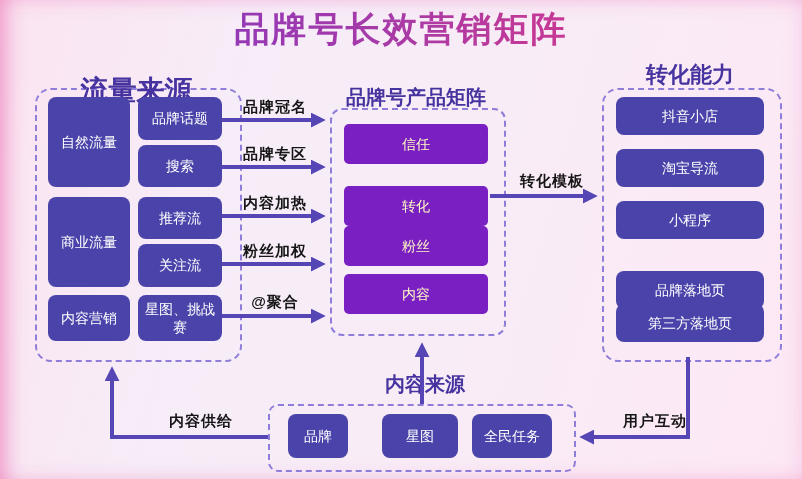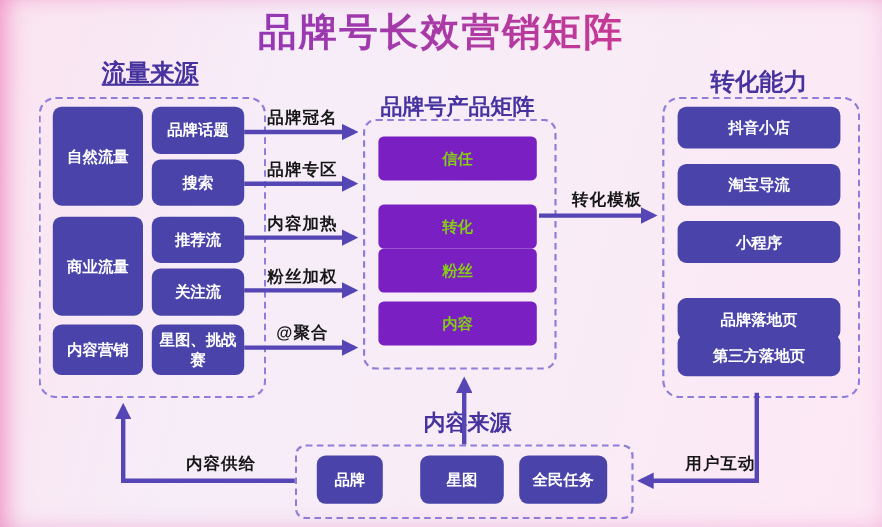--- a/index.html
+++ b/index.html
@@ -26,39 +26,39 @@
     }
   }
   .group-header{
     position:absolute;text-align:center;font-weight:800;color:#46339f;z-index:2;
   }
   .dashed{
     position:absolute;border:2px dashed #8f7ed9;border-radius:16px;z-index:1;
   }
   .box{
     position:absolute;display:flex;align-items:center;justify-content:center;
-    text-align:center;font-weight:700;font-size:14px;line-height:1.3;
+    text-align:center;font-weight:400;font-size:14px;line-height:1.3;
     color:#ffffff;background:#4a44aa;border-radius:8px;z-index:2;
     padding:2px;box-sizing:border-box;
   }
-  .box.purple{background:#7a1fc2;color:#84cc16;border-radius:5px;}
+  .box.purple{background:#7a1fc2;color:#fef9c3;border-radius:5px;}
   .arrow-label{
     position:absolute;font-weight:800;color:#161616;font-size:15px;
     text-align:center;z-index:4;letter-spacing:1px;
   }
   svg.arrows{position:absolute;left:0;top:0;z-index:3;pointer-events:none;}
 </style>
 </head>
 <body>
 
 <div class="canvas">
 
   <div class="main-title">品牌号长效营销矩阵</div>
 
-  <div class="group-header" style="left:35px;top:52px;width:203px;font-size:22px;text-decoration:underline;">流量来源</div>
+  <div class="group-header" style="left:35px;top:72px;width:203px;font-size:28px;">流量来源</div>
   <div class="dashed" style="left:35px;top:88px;width:203px;height:270px;"></div>
 
   <div class="box" style="left:48px;top:97px;width:82px;height:90px;">自然流量</div>
   <div class="box" style="left:48px;top:197px;width:82px;height:90px;">商业流量</div>
   <div class="box" style="left:48px;top:295px;width:82px;height:46px;">内容营销</div>
 
   <div class="box" style="left:138px;top:97px;width:84px;height:43px;">品牌话题</div>
   <div class="box" style="left:138px;top:145px;width:84px;height:42px;">搜索</div>
   <div class="box" style="left:138px;top:197px;width:84px;height:42px;">推荐流</div>
   <div class="box" style="left:138px;top:244px;width:84px;height:43px;">关注流</div>

